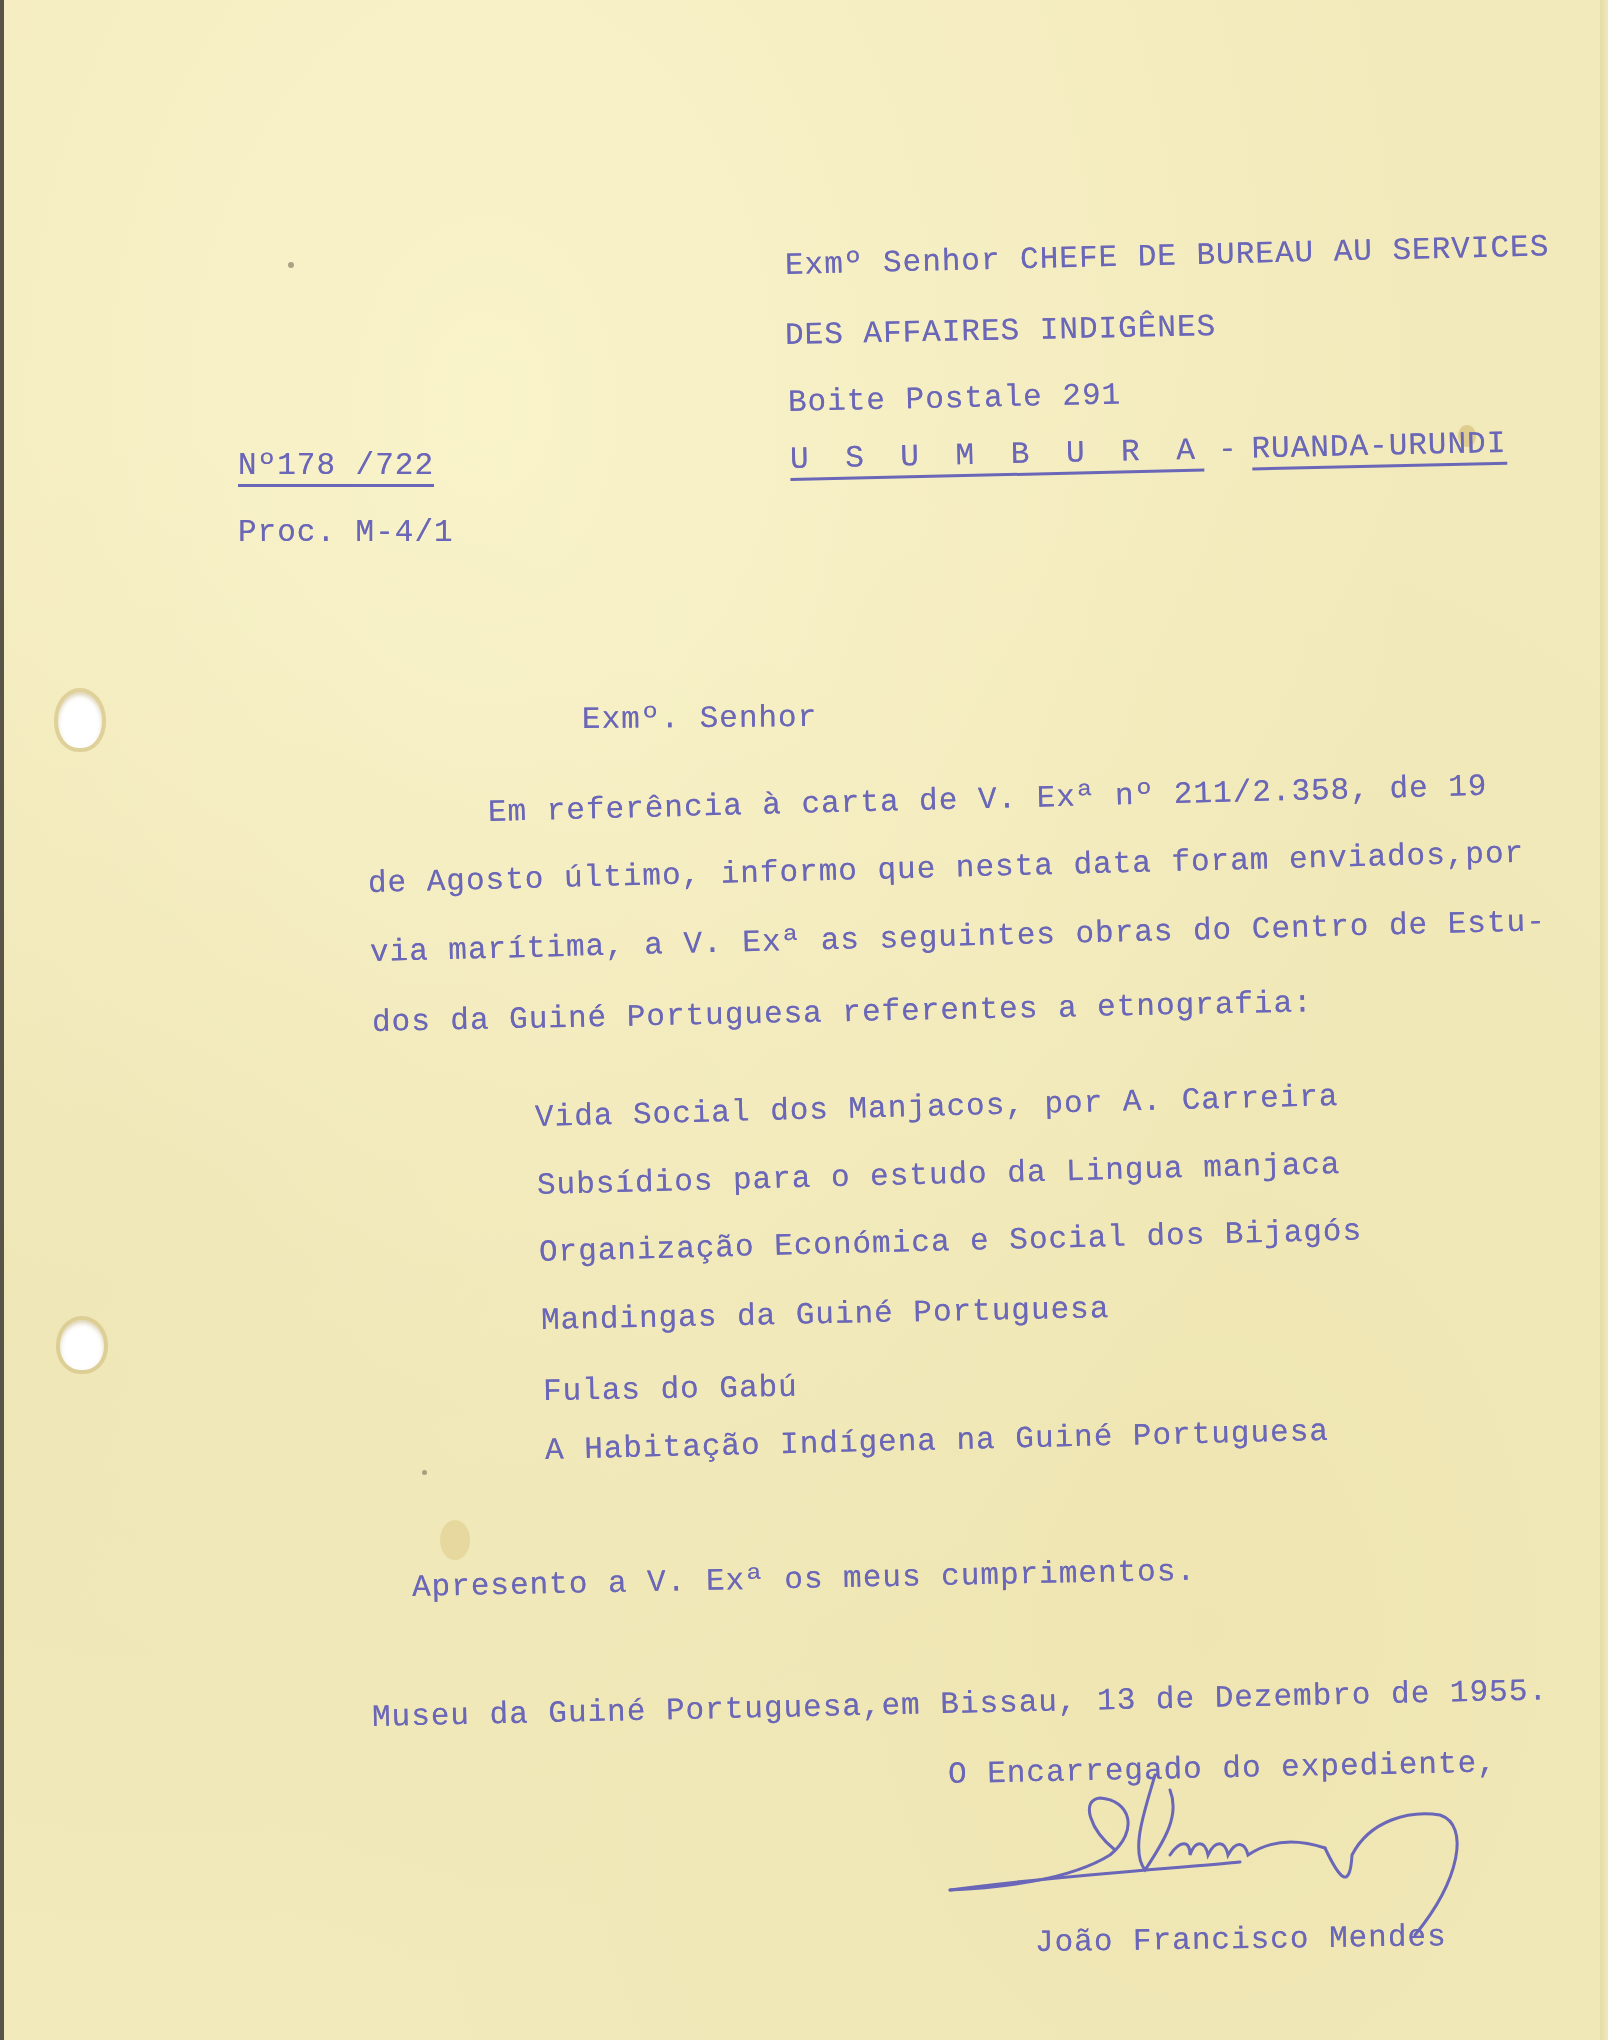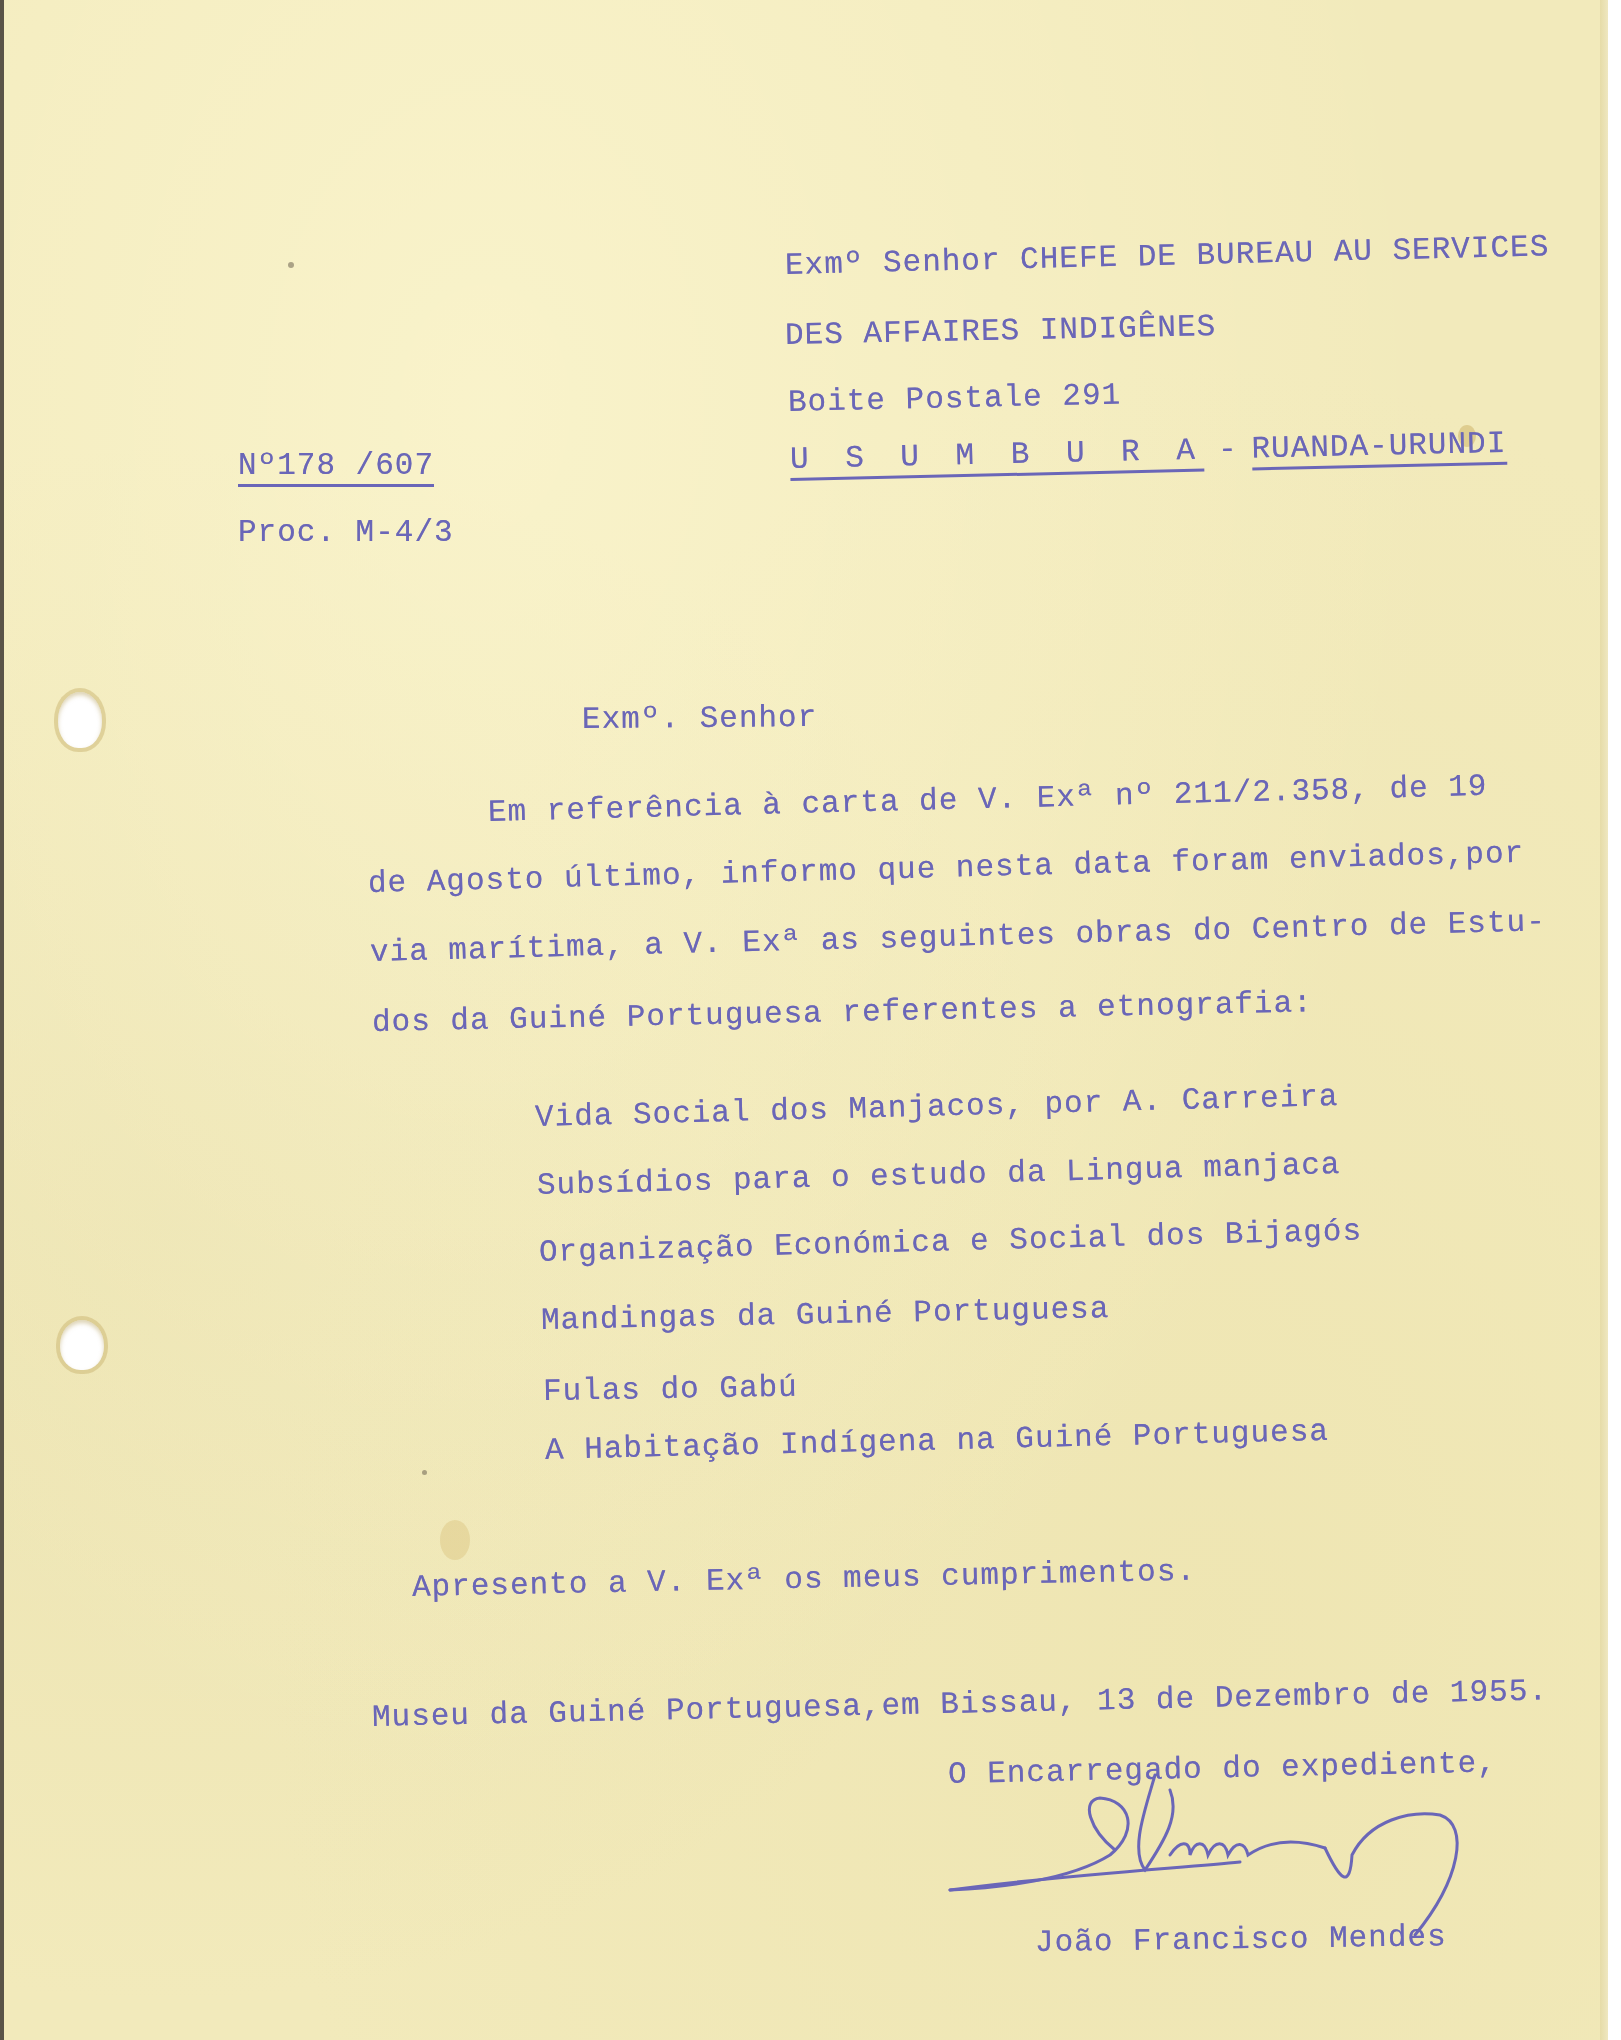--- a/index.html
+++ b/index.html
@@ -59,22 +59,22 @@
 
 <div class="tw" style="left:785px; top:248px; transform:rotate(-1.4deg);">Exmº Senhor CHEFE DE BUREAU AU SERVICES</div>
 <div class="tw" style="left:785px; top:318px; transform:rotate(-1.2deg);">DES AFFAIRES INDIGÊNES</div>
 <div class="tw" style="left:788px; top:385px; transform:rotate(-1.3deg);">Boite Postale 291</div>
 <div style="position:absolute; left:790px; top:442px; transform:rotate(-1.3deg); transform-origin:left center; white-space:nowrap;">
   <span class="tw ul spaced" style="position:relative;">U S U M B U R A</span>
   <span class="tw" style="position:relative; margin:0 10px;">-</span>
   <span class="tw ul" style="position:relative;">RUANDA-URUNDI</span>
 </div>
 
-<div class="tw ul" style="left:238px; top:448px;">Nº178 /607</div>
-<div class="tw" style="left:238px; top:515px;">Proc. M-4/3</div>
+<div class="tw ul" style="left:238px; top:448px;">Nº178 /722</div>
+<div class="tw" style="left:238px; top:515px;">Proc. M-4/1</div>
 
 <div class="tw" style="left:582px; top:702px; transform:rotate(-0.5deg);">Exmº. Senhor</div>
 
 <div class="tw" style="left:488px; top:795px; transform:rotate(-1.5deg);">Em referência à carta de V. Exª nº 211/2.358, de 19</div>
 <div class="tw" style="left:368px; top:866px; transform:rotate(-1.5deg);">de Agosto último, informo que nesta data foram enviados,por</div>
 <div class="tw" style="left:370px; top:935px; transform:rotate(-1.5deg);">via marítima, a V. Exª as seguintes obras do Centro de Estu-</div>
 <div class="tw" style="left:372px; top:1005px; transform:rotate(-1.2deg);">dos da Guiné Portuguesa referentes a etnografia:</div>
 
 <div>
   <div class="tw" style="left:535px; top:1100px; transform:rotate(-1.5deg);">Vida Social dos Manjacos, por A. Carreira</div>

